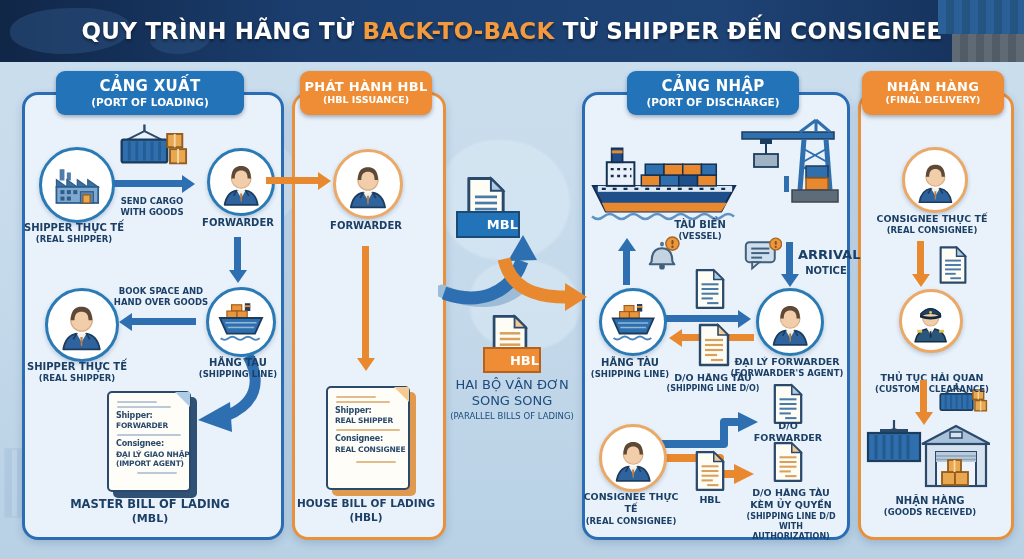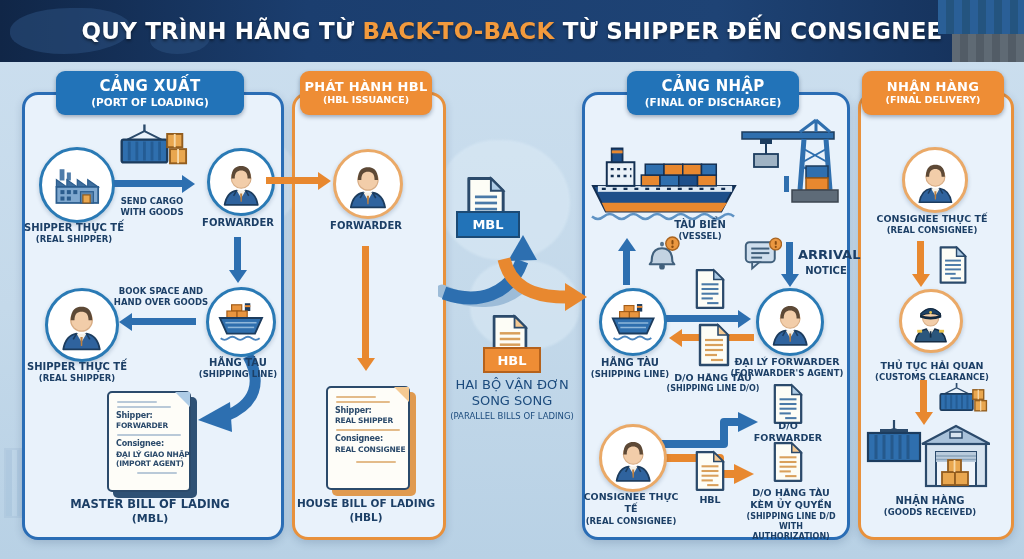--- a/index.html
+++ b/index.html
@@ -59,21 +59,21 @@
   .bigdoc .corner{position:absolute;top:-1px;right:-1px;width:0;height:0;border-left:15px solid transparent}
   .bigdoc .corner.b{border-top:15px solid #aecce6}
   .bigdoc .corner.o{border-top:15px solid #f4c992}
   .bigdoc .dl{height:2px;background:#b9c9d8;margin:3px 8px;border-radius:1px}
   .bigdoc.o .dl{background:#e3bb8a}
   .bigdoc .txt{padding:0 7px;font-size:7.5px;line-height:1.3;font-weight:700;white-space:nowrap;letter-spacing:-.2px}
   .bigdoc .k{margin-top:3px;font-weight:800;font-size:8px}
   
   .icon{position:absolute;z-index:4}
   .fbadge{position:absolute;z-index:5;border-radius:0;color:#fff;font-weight:800;font-size:13px;
-    display:flex;align-items:center;justify-content:center;border:2.5px solid}
+    display:flex;align-items:center;justify-content:flex-end;border:2.5px solid}
   .fbadge.blue{background:#2273b8;border-color:#1b4a75}
   .fbadge.orange{background:#ee8d35;border-color:#b5621c}
   
   .midcap{position:absolute;text-align:center;font-weight:400;color:#1c4b7d;z-index:5;line-height:1.25}
   .midcap .big{display:block;font-size:13px}
   .midcap .small{display:block;font-size:8.5px;margin-top:1px}
   .logo{position:absolute;text-align:center;z-index:5;line-height:1.1}
   .logo .word{font-size:27px;font-weight:900;letter-spacing:.5px}
   .logo .b{color:#2273b8}
   .logo .o{color:#ee8d35}
@@ -362,21 +362,21 @@
   <div class="midcap" style="left:430px;top:377px;width:164px">
     <span class="big">HAI BỘ VẬN ĐƠN</span>
     <span class="big">SONG SONG</span>
     <span class="small">(PARALLEL BILLS OF LADING)</span>
   </div>
 
 
   <div class="panel" style="left:582px;top:92px;width:262px;height:442px"></div>
   <div class="hdr blue" style="left:627px;top:71px;width:172px;height:44px">
     <span class="h1">CẢNG NHẬP</span>
-    <span class="h2">(FINAL OF DISCHARGE)</span>
+    <span class="h2">(PORT OF DISCHARGE)</span>
   </div>
 
   <svg class="icon" style="left:590px;top:132px;width:148px;height:94px" viewBox="0 0 150 94">
     <path d="M3 54 L147 54 L133 80 L16 80 Z" fill="#1e4f8a" stroke="#132f52" stroke-width="2"></path>
     <path d="M12 71 L139 71 L133 80 L16 80 Z" fill="#e8882f"></path>
     <rect x="8" y="54" width="136" height="6" fill="#dde9f4"></rect>
     <line x1="12" y1="57" x2="138" y2="57" stroke="#132f52" stroke-width="2.5" stroke-dasharray="4 7"></line>
     <rect x="17" y="30" width="28" height="24" fill="#eaf1f8" stroke="#132f52" stroke-width="2"></rect>
     <line x1="21" y1="37" x2="42" y2="37" stroke="#132f52" stroke-width="2.5" stroke-dasharray="3 3.5"></line>
     <line x1="21" y1="44" x2="42" y2="44" stroke="#132f52" stroke-width="2.5" stroke-dasharray="3 3.5"></line>
@@ -523,21 +523,21 @@
   <div class="ar or v to-d" style="left:917px;top:241px;height:33px"></div>
   <svg class="icon" style="left:938px;top:245px;width:30px;height:40px">
       <use href="#i-doc-b"></use>
     </svg>
 
   <div class="circ orange" style="left:899px;top:289px;width:58px;height:58px">
     <svg>
         <use href="#i-officer"></use>
       </svg>
   </div>
-  <div class="cap" style="left:862px;top:360px;width:140px">
+  <div class="cap" style="left:862px;top:372px;width:140px">
     <span class="vi" style="font-size:9.5px">THỦ TỤC HẢI QUAN</span>
     <span class="en">(CUSTOMS CLEARANCE)</span>
   </div>
 
   <div class="ar or v to-d" style="left:920px;top:380px;height:32px"></div>
   <svg class="icon" style="left:936px;top:383px;width:52px;height:38px">
       <use href="#i-cargo"></use>
     </svg>
 
   <svg class="icon" style="left:864px;top:420px;width:126px;height:72px" viewBox="0 0 126 72">

